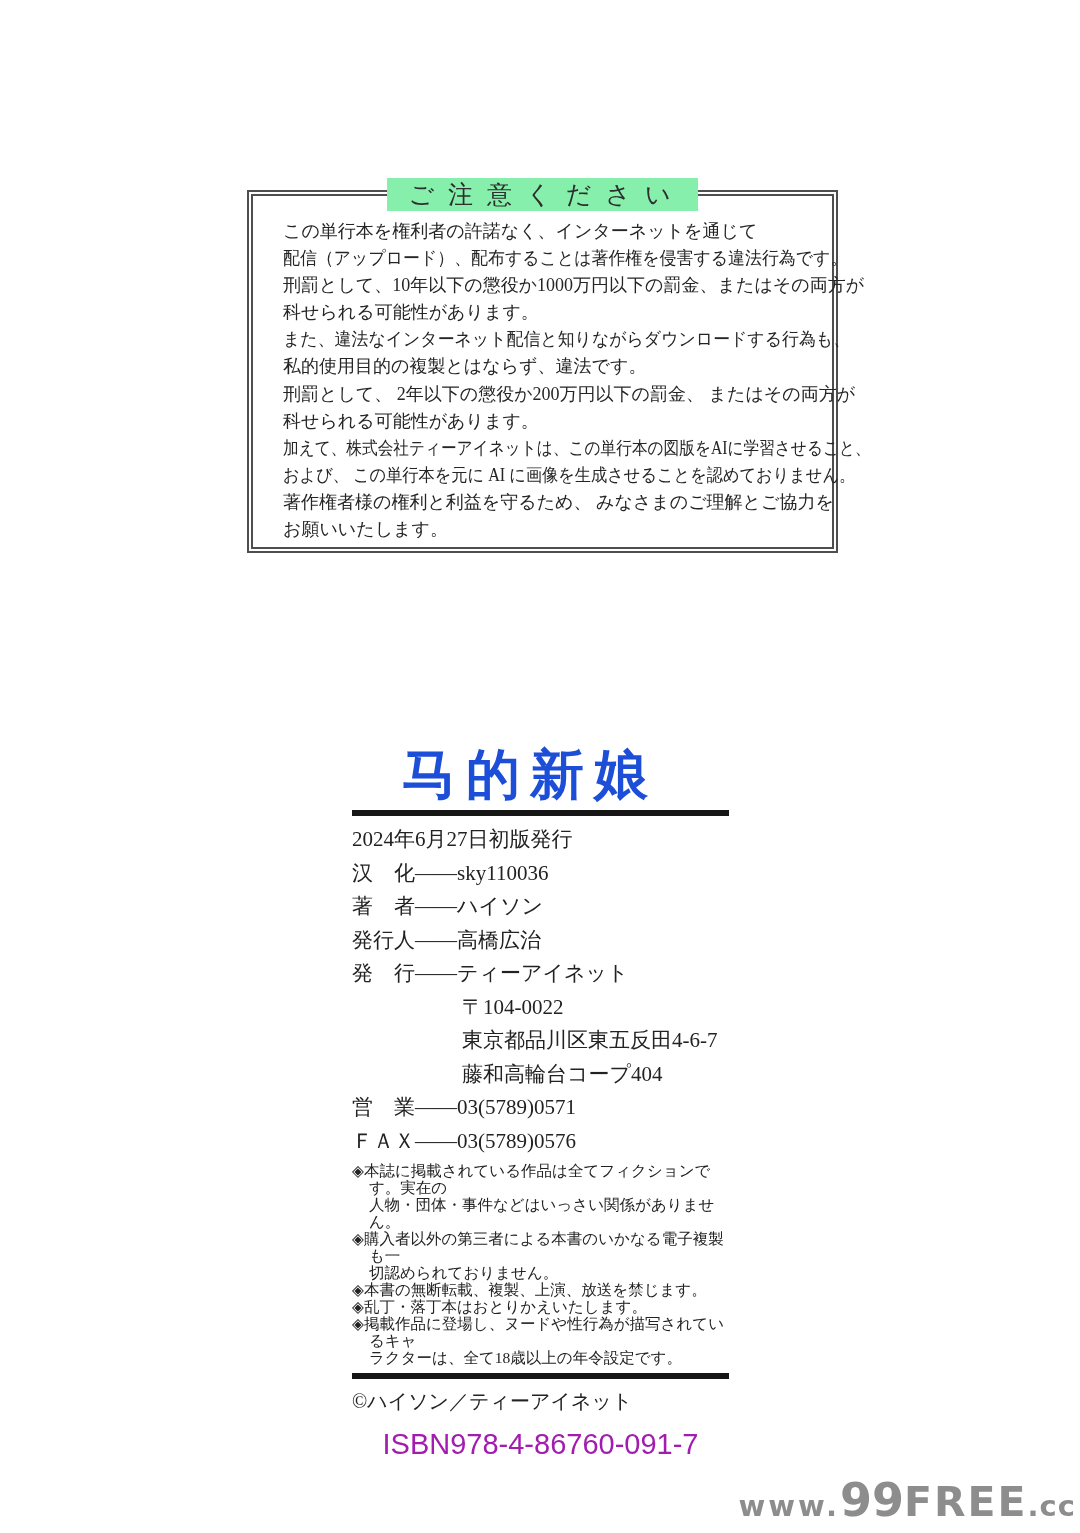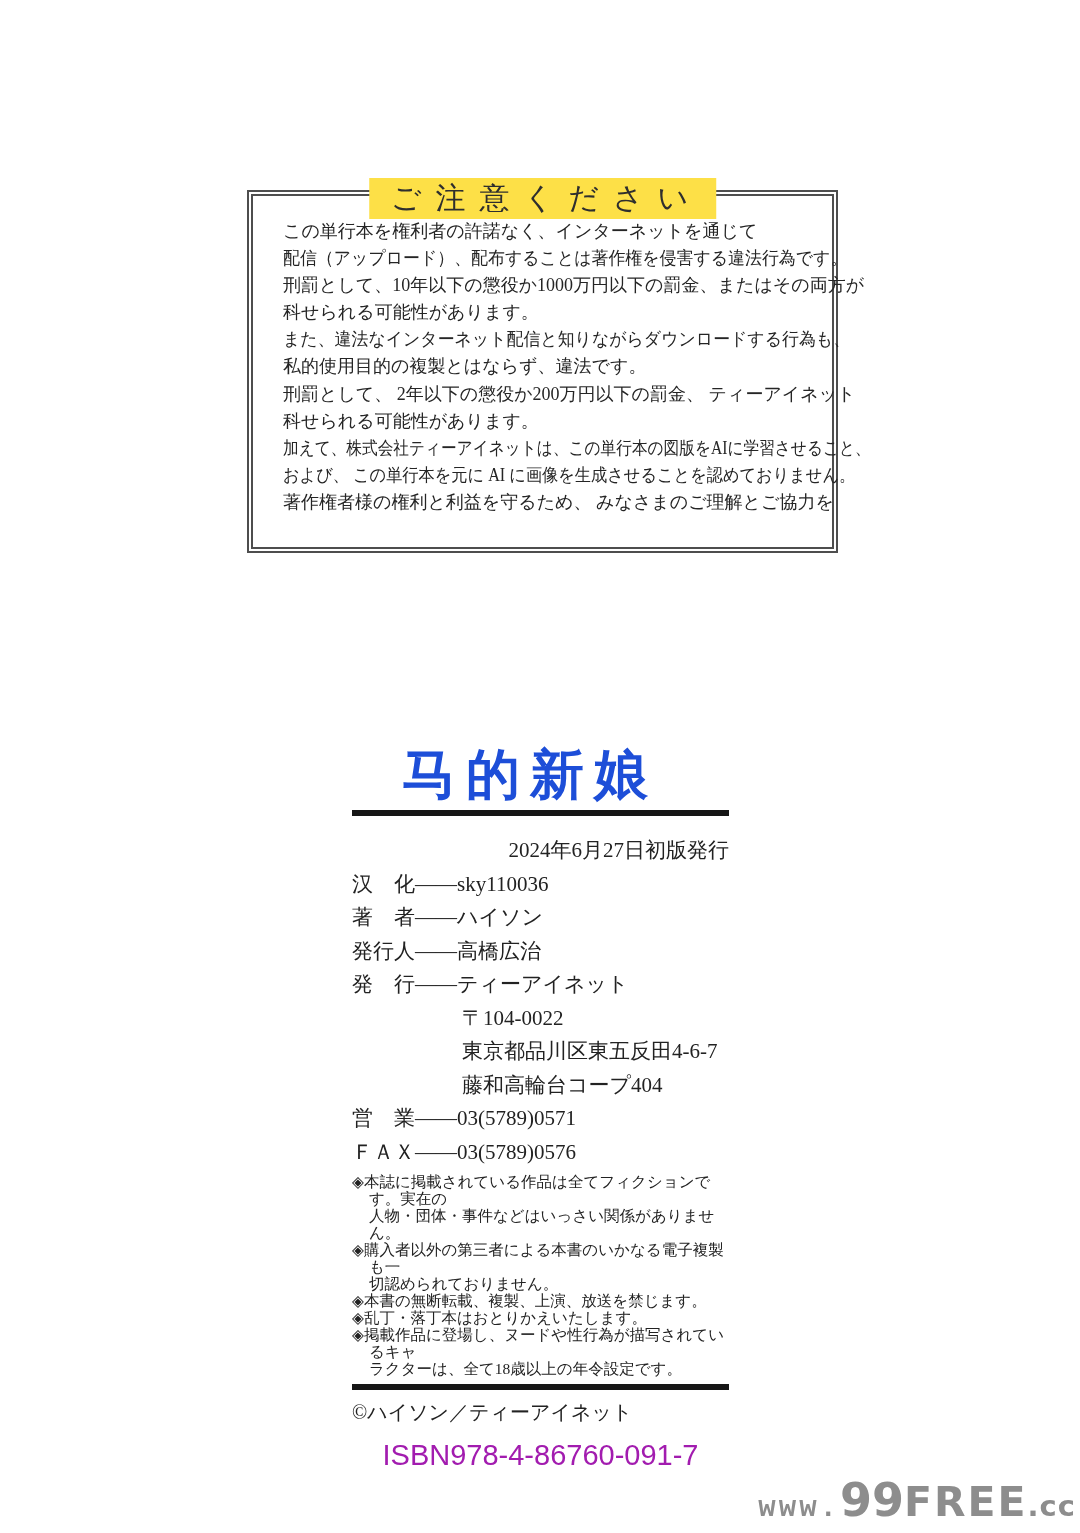--- a/index.html
+++ b/index.html
@@ -14,86 +14,87 @@
   .page{position:absolute;inset:0;background:#ffffff;}
 
   
   .notice-box{
     position:absolute;left:247px;top:190px;width:591px;height:363px;
     border:6px double #4e4e4e;
     box-sizing:border-box;
   }
   .notice-title{
     position:absolute;top:-18px;left:50%;transform:translateX(-50%);
-    background:#fde047;padding:0 14px 0 22px;
-    font-size:30px;letter-spacing:14px;white-space:nowrap;
+    background:#86efac;padding:0 14px 0 22px;
+    font-size:25px;letter-spacing:14px;white-space:nowrap;
     color:#2e2e2e;
   }
   .notice-lines{padding:22px 0 0 30px;}
   .nline{
     font-size:18px;line-height:27.1px;white-space:nowrap;
     transform-origin:left center;color:#252525;
   }
   .cx94{transform:scaleX(.94);}
   .cx90{transform:scaleX(.90);}
   .cx87{transform:scaleX(.87);}
 
   
   .colophon{position:absolute;left:352px;top:746px;width:377px;}
   .book-title{
     margin:0 0 0 50px;font-size:54px;line-height:58px;
     font-weight:900;letter-spacing:10px;color:#1d4ed8;white-space:nowrap;
   }
   .rule{height:6px;background:#161616;}
   .top-rule{margin-top:6px;}
   .cline{font-size:21px;line-height:33.5px;white-space:nowrap;color:#222;}
-  .date{margin-top:18px;text-align:right;}
+  .date{margin-top:7px;}
   .indent{padding-left:110px;}
   .notes{margin-top:4px;}
   .note{
     font-size:15.5px;line-height:17px;color:#222;
     padding-left:17px;text-indent:-17px;white-space:pre-line;
   }
   .bottom-rule{margin-top:7px;}
   .copyright{font-size:20px;line-height:30px;margin-top:7px;white-space:nowrap;color:#222;}
   .isbn{
     font-family:"Liberation Sans","DejaVu Sans",sans-serif;
     font-size:29px;text-align:center;margin-top:12px;color:#a21caf;
   }
 
   
   .watermark{
     position:absolute;right:4px;bottom:10px;
     color:#8d8d8d;font-family:"DejaVu Sans",sans-serif;font-weight:bold;
     white-space:nowrap;line-height:1;
   }
-  .wm-www{font-size:29px;letter-spacing:3px;font-family:Liberation Mono, monospace;}
+  .wm-www{font-size:29px;letter-spacing:3px;}
   .wm-99{font-size:46px;letter-spacing:0px;}
   .wm-free{font-size:41px;letter-spacing:2px;}
   .wm-cc{font-size:29px;letter-spacing:1px;}
 </style>
 </head>
 <body>
 
 <div class="page">
 
   <section class="notice-box">
     <span class="notice-title">ご注意ください</span>
     <div class="notice-lines">
       <div class="nline">この単行本を権利者の許諾なく、インターネットを通じて</div>
       <div class="nline cx94">配信（アップロード）、配布することは著作権を侵害する違法行為です。</div>
       <div class="nline">刑罰として、10年以下の懲役か1000万円以下の罰金、またはその両方が</div>
       <div class="nline">科せられる可能性があります。</div>
       <div class="nline cx94">また、違法なインターネット配信と知りながらダウンロードする行為も、</div>
       <div class="nline">私的使用目的の複製とはならず、違法です。</div>
-      <div class="nline">刑罰として、 2年以下の懲役か200万円以下の罰金、 ティーアイネット</div>
+      <div class="nline">刑罰として、 2年以下の懲役か200万円以下の罰金、 またはその両方が</div>
       <div class="nline">科せられる可能性があります。</div>
       <div class="nline cx87">加えて、株式会社ティーアイネットは、この単行本の図版をAIに学習させること、</div>
       <div class="nline cx90">および、 この単行本を元に AI に画像を生成させることを認めておりません。</div>
       <div class="nline">著作権者様の権利と利益を守るため、 みなさまのご理解とご協力を</div>
+      <div class="nline">お願いいたします。</div>
     </div>
   </section>
 
   <section class="colophon">
     <h1 class="book-title">马的新娘</h1>
     <div class="rule top-rule"></div>
 
     <div class="cline date">2024年6月27日初版発行</div>
     <div class="cline">汉　化——sky110036</div>
     <div class="cline">著　者——ハイソン</div>

